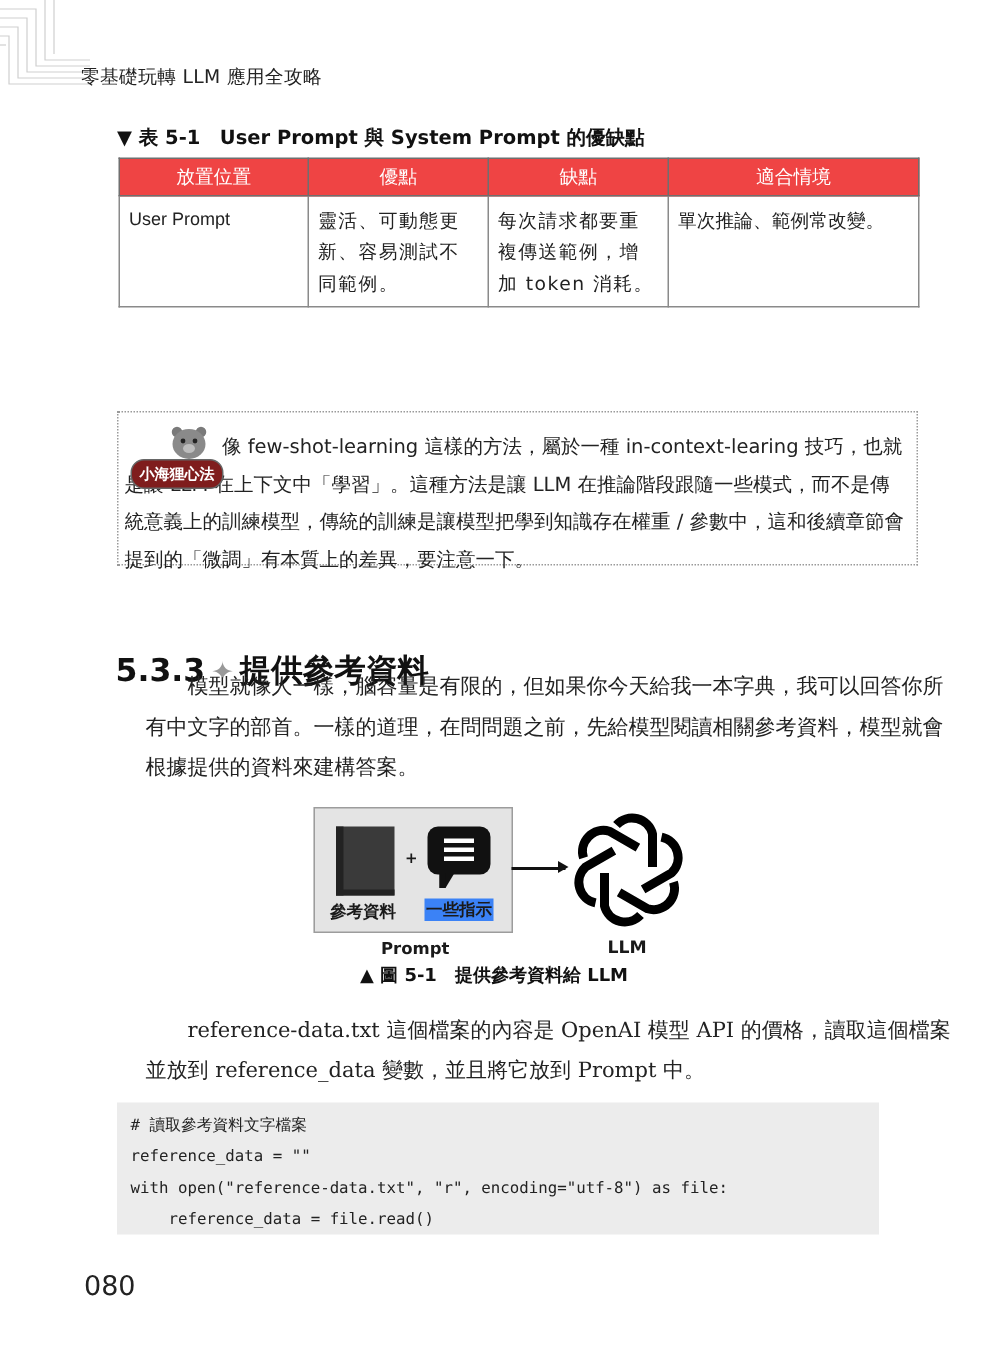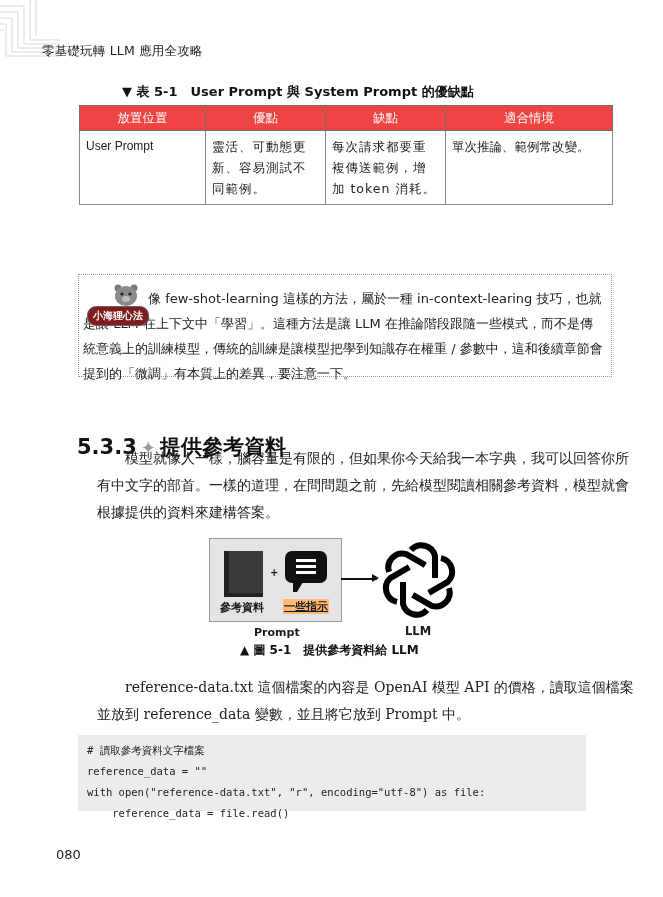--- a/index.html
+++ b/index.html
@@ -1,20 +1,20 @@
 <!DOCTYPE html>
 <html><head>
 <meta charset="utf-8">
 <style>
   html, body { margin:0; padding:0; background:#ffffff; }
   body { width:663px; height:897px; position:relative; overflow:hidden;
          font-family:"DejaVu Sans", sans-serif; color:#1a1a1a; }
   .deco { position:absolute; left:0; top:0; width:60px; height:62px; }
-  .running-head { position:absolute; left:42px; top:43px; font-size:12.5px; color:#222; letter-spacing:0.2px; }
-  .table-caption { position:absolute; left:78px; top:83px; font-size:13px; font-weight:bold; color:#111;margin-left:44px; }
+  .running-head { position:absolute; left:54px; top:43px; font-size:12.5px; color:#222; letter-spacing:0.2px; }
+  .table-caption { position:absolute; left:78px; top:83px; font-size:13px; font-weight:bold; color:#111; }
   table.cmp { position:absolute; left:79px; top:105px; width:534px; border-collapse:collapse; font-size:12.5px; }
   table.cmp th { background:#ef4444; color:#fff; font-weight:normal; height:22px; border:1px solid #6f6f6f; font-size:12.5px;margin-left:36px; }
   table.cmp td { border:1px solid #8a8a8a; vertical-align:top; padding:5px 6px; line-height:21px; color:#222; }
   table.cmp td.c1 { width:113px; font-family:"Liberation Sans", sans-serif; font-size:12px; }
   table.cmp td.c2 { width:107px; letter-spacing:1px; }
   table.cmp td.c3 { width:107px; letter-spacing:1px; }
   table.cmp tr.r1 td { height:55px; }
   table.cmp tr.r2 td { height:49px; }
   .tip { position:absolute; left:78px; top:274px; width:534px; height:103px; border:1.5px dotted #9a9a9a; box-sizing:border-box; }
   .tip-mascot { position:absolute; left:32px; top:8px; width:30px; height:24px; }
@@ -27,30 +27,30 @@
   .p1 { top:445px; }
   .p2 { top:674px; }
   .figure { position:absolute; left:209px; top:538px; width:280px; height:110px; }
   .prompt-box { position:absolute; left:0; top:0; width:131px; height:82px; background:#e4e4e4; border:1px solid #9c9c9c; }
   .book { position:absolute; left:14px; top:12px; width:34px; height:42px; background:#3a3a3a; border-left:5px solid #222; border-bottom:4px solid #222; }
   .plus { position:absolute; left:60px; top:28px; font-size:10px; font-weight:bold; }
   .bubble { position:absolute; left:75px; top:12px; width:42px; height:32px; background:#111; border-radius:7px; }
   .bubble:after { content:""; position:absolute; left:8px; bottom:-9px; border-left:4px solid #111; border-right:6px solid transparent; border-top:10px solid #111; }
   .bubble i { position:absolute; left:11px; width:20px; height:3px; background:#fff; }
   .lbl-ref { position:absolute; left:10px; top:61px; font-size:11px; font-weight:bold; }
-  .lbl-ins { position:absolute; left:73px; top:60px; font-size:11px; font-weight:bold; background:#fdba74; padding:0 1px;text-decoration:underline; }
+  .lbl-ins { position:absolute; left:73px; top:60px; font-size:11px; font-weight:bold; background:#3b82f6; padding:0 1px; }
   .arrow { position:absolute; left:132px; top:40px; width:36px; height:1.5px; background:#111; }
   .arrow:after { content:""; position:absolute; right:-2px; top:-4px; border-left:7px solid #111; border-top:4.5px solid transparent; border-bottom:4.5px solid transparent; }
   .llm-logo { position:absolute; left:170px; top:2px; width:80px; height:80px; }
   .lbl-prompt { position:absolute; left:45px; top:88px; font-size:11px; font-weight:bold; }
   .lbl-llm { position:absolute; left:196px; top:86px; font-size:11.5px; font-weight:bold; }
   .fig-caption { position:absolute; left:240px; top:642px; font-size:12px; font-weight:bold; color:#111; }
-  .code { position:absolute; left:78px; top:735px; width:508px; height:76px; background:#ececec; font-family:"DejaVu Sans Mono", monospace; font-size:10.5px; color:#222; padding:5px 0 0 9px; box-sizing:border-box; }
+  .code { position:absolute; left:78px; top:735px; width:508px; height:88px; background:#ececec; font-family:"DejaVu Sans Mono", monospace; font-size:10.5px; color:#222; padding:5px 0 0 9px; box-sizing:border-box; }
   .code div { height:21px; line-height:21px; white-space:pre; }
-  .page-no { position:absolute; left:56px; top:847px; font-size:13px; color:#222; }
+  .page-no { position:absolute; left:56px; top:847px; font-size:18px; color:#222; }
 </style>
 </head>
 <body>
 
 <svg class="deco" viewBox="0 0 60 62">
   <g fill="none" stroke="#cfcfcf" stroke-width="0.8">
     <path d="M0 6 H24 V44 H60"></path>
       <path d="M0 12 H18 V48 H60"></path>
       <path d="M0 18 H12 V52 H60"></path>
     <path d="M0 24 H6 V56 H60"></path>

